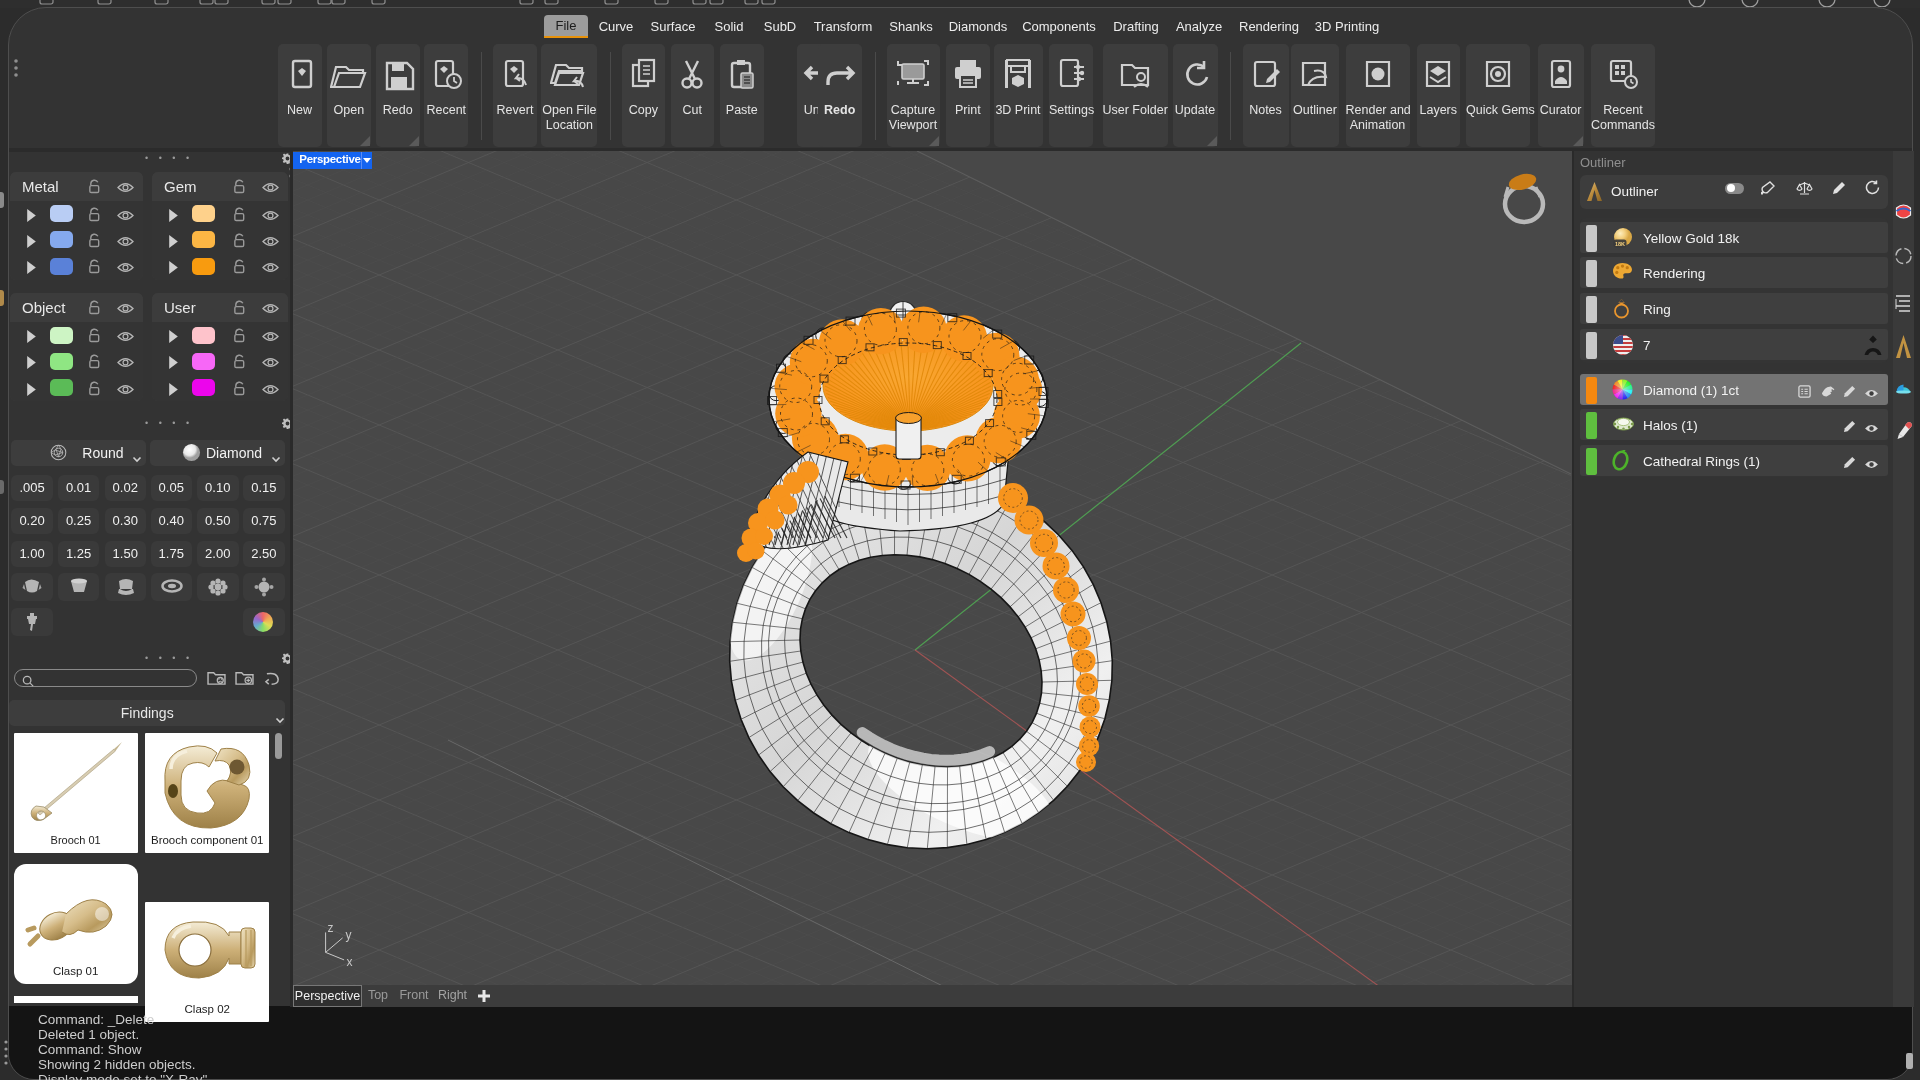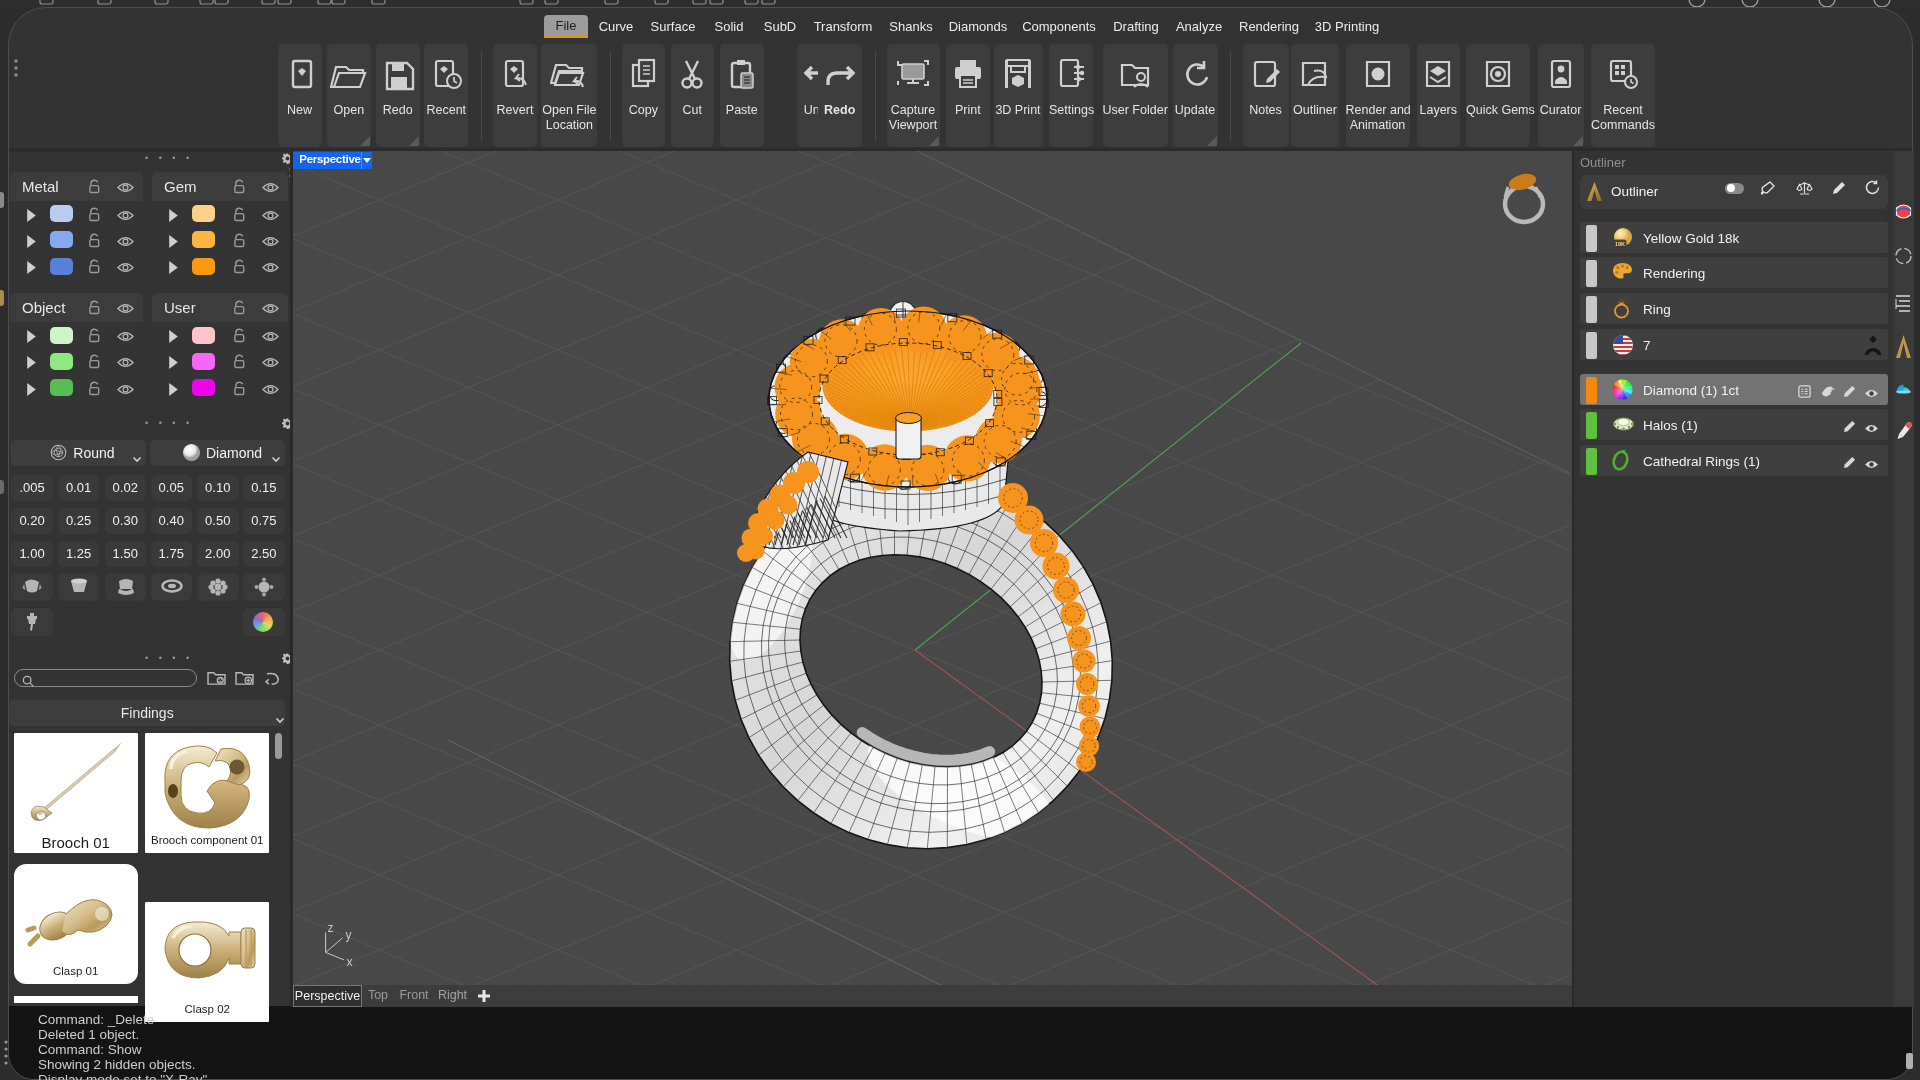--- a/index.html
+++ b/index.html
@@ -500,21 +500,21 @@
     <svg class="ab" style="left:272px;top:1px;" width="11" height="11" viewBox="0 0 20 20">
       <path fill="#c0c0c0" d="M10 6.5A3.5 3.5 0 1 0 10 13.5 3.5 3.5 0 1 0 10 6.5zM8.5 1h3l.5 2.5 2 .8L16.5 3 18.6 5 17 7.5l.8 2L20 10v3l-2.4.5-.8 2 1.6 2.4-2.1 2-2.4-1.4-2 .8L11.5 20h-3l-.5-2.6-2-.8L3.5 18 1.4 16l1.6-2.5-.8-2L0 11V8l2.4-.5.8-2L1.6 3.1 3.7 1 6 2.5l2-.8z"></path>
     </svg>
   </div>
 <div style="position:absolute;left:11.3px;top:440px;width:135px;height:25.5px;background:#3d3d3d;border-radius:5px;">
     <span class="ab" style="left:39px;top:4px;"><svg width="17" height="17" viewBox="0 0 20 20">
         <circle cx="10" cy="10" r="8.6" fill="none" stroke="#b9b9b9" stroke-width="1.2"></circle>
         <circle cx="10" cy="10" r="5" fill="none" stroke="#b9b9b9" stroke-width="1"></circle>
         <path d="M10 1.4 L13 6 L10 15 L7 6 z M1.4 10 L6 13 L15 10 L6 7z" fill="none" stroke="#b9b9b9" stroke-width="0.9"></path>
       </svg></span>
-    <span class="ab" style="left:62px;top:4.5px;color:#f2f2f2;font-size:14px;text-align:right;">Round</span>
+    <span class="ab" style="left:71px;top:4.5px;color:#f2f2f2;font-size:14px;text-align:right;">Round</span>
     <span class="ab" style="left:121px;top:9px;"><svg width="10" height="7" viewBox="0 0 10 7">
         <path d="M1.5 1.5 L5 5 L8.5 1.5" fill="none" stroke="#cfcfcf" stroke-width="1.6"></path>
       </svg></span>
   </div>
 <div style="position:absolute;left:150px;top:440px;width:135px;height:25.5px;background:#3d3d3d;border-radius:5px;">
     <span class="ab" style="left:32px;top:3px;"><svg width="19" height="19" viewBox="0 0 20 20">
         <defs>
           <radialGradient id="sph" cx="38%" cy="32%">
             <stop offset="0%" stop-color="#ffffff"></stop>
             <stop offset="70%" stop-color="#e8e8e8"></stop>
@@ -646,21 +646,21 @@
 <linearGradient id="gld2" x1="0" y1="0" x2="0" y2="1">
 <stop offset="0%" stop-color="#f4ecd6"></stop>
           <stop offset="50%" stop-color="#cdb078"></stop>
           <stop offset="100%" stop-color="#9e8148"></stop>
         </linearGradient>
       </defs>
       <path d="M24 80 L100 16 L101.5 18 L26 82z" fill="#d8cdb2" stroke="#9a8d68" stroke-width="0.5"></path>
       <path d="M100 16 L108 9 L101.5 18z" fill="#c4b691"></path>
       <path d="M30 74 L38 80 L30 86 Q22 90 18 84 Q15 77 22 73 z M27 78 a4.5 4.5 0 1 0 0.1 0z" fill="url(#gld2)" fill-rule="evenodd" stroke="#9a8d68" stroke-width="0.8"></path>
     </svg>
-    <div class="ab" style="left:0;top:100.8px;width:100%;text-align:center;color:#1c1c1c;font-size:15px;">Brooch 01</div>
+    <div class="ab" style="left:0;top:100.8px;width:100%;text-align:center;color:#1c1c1c;font-size:11px;">Brooch 01</div>
   </div>
 <div style="position:absolute;left:145.1px;top:733px;width:124.3px;height:119.8px;background:#ffffff;border-radius:1px;overflow:hidden;">
     <svg class="ab" width="124" height="100" viewBox="0 0 124 100">
       <defs>
         <linearGradient id="gld" x1="0" y1="0" x2="1" y2="1">
 <stop offset="0%" stop-color="#efe3c4"></stop>
           <stop offset="45%" stop-color="#d6bd8a"></stop>
           <stop offset="70%" stop-color="#b89a5e"></stop>
           <stop offset="100%" stop-color="#e8d9b4"></stop>
         </linearGradient>

